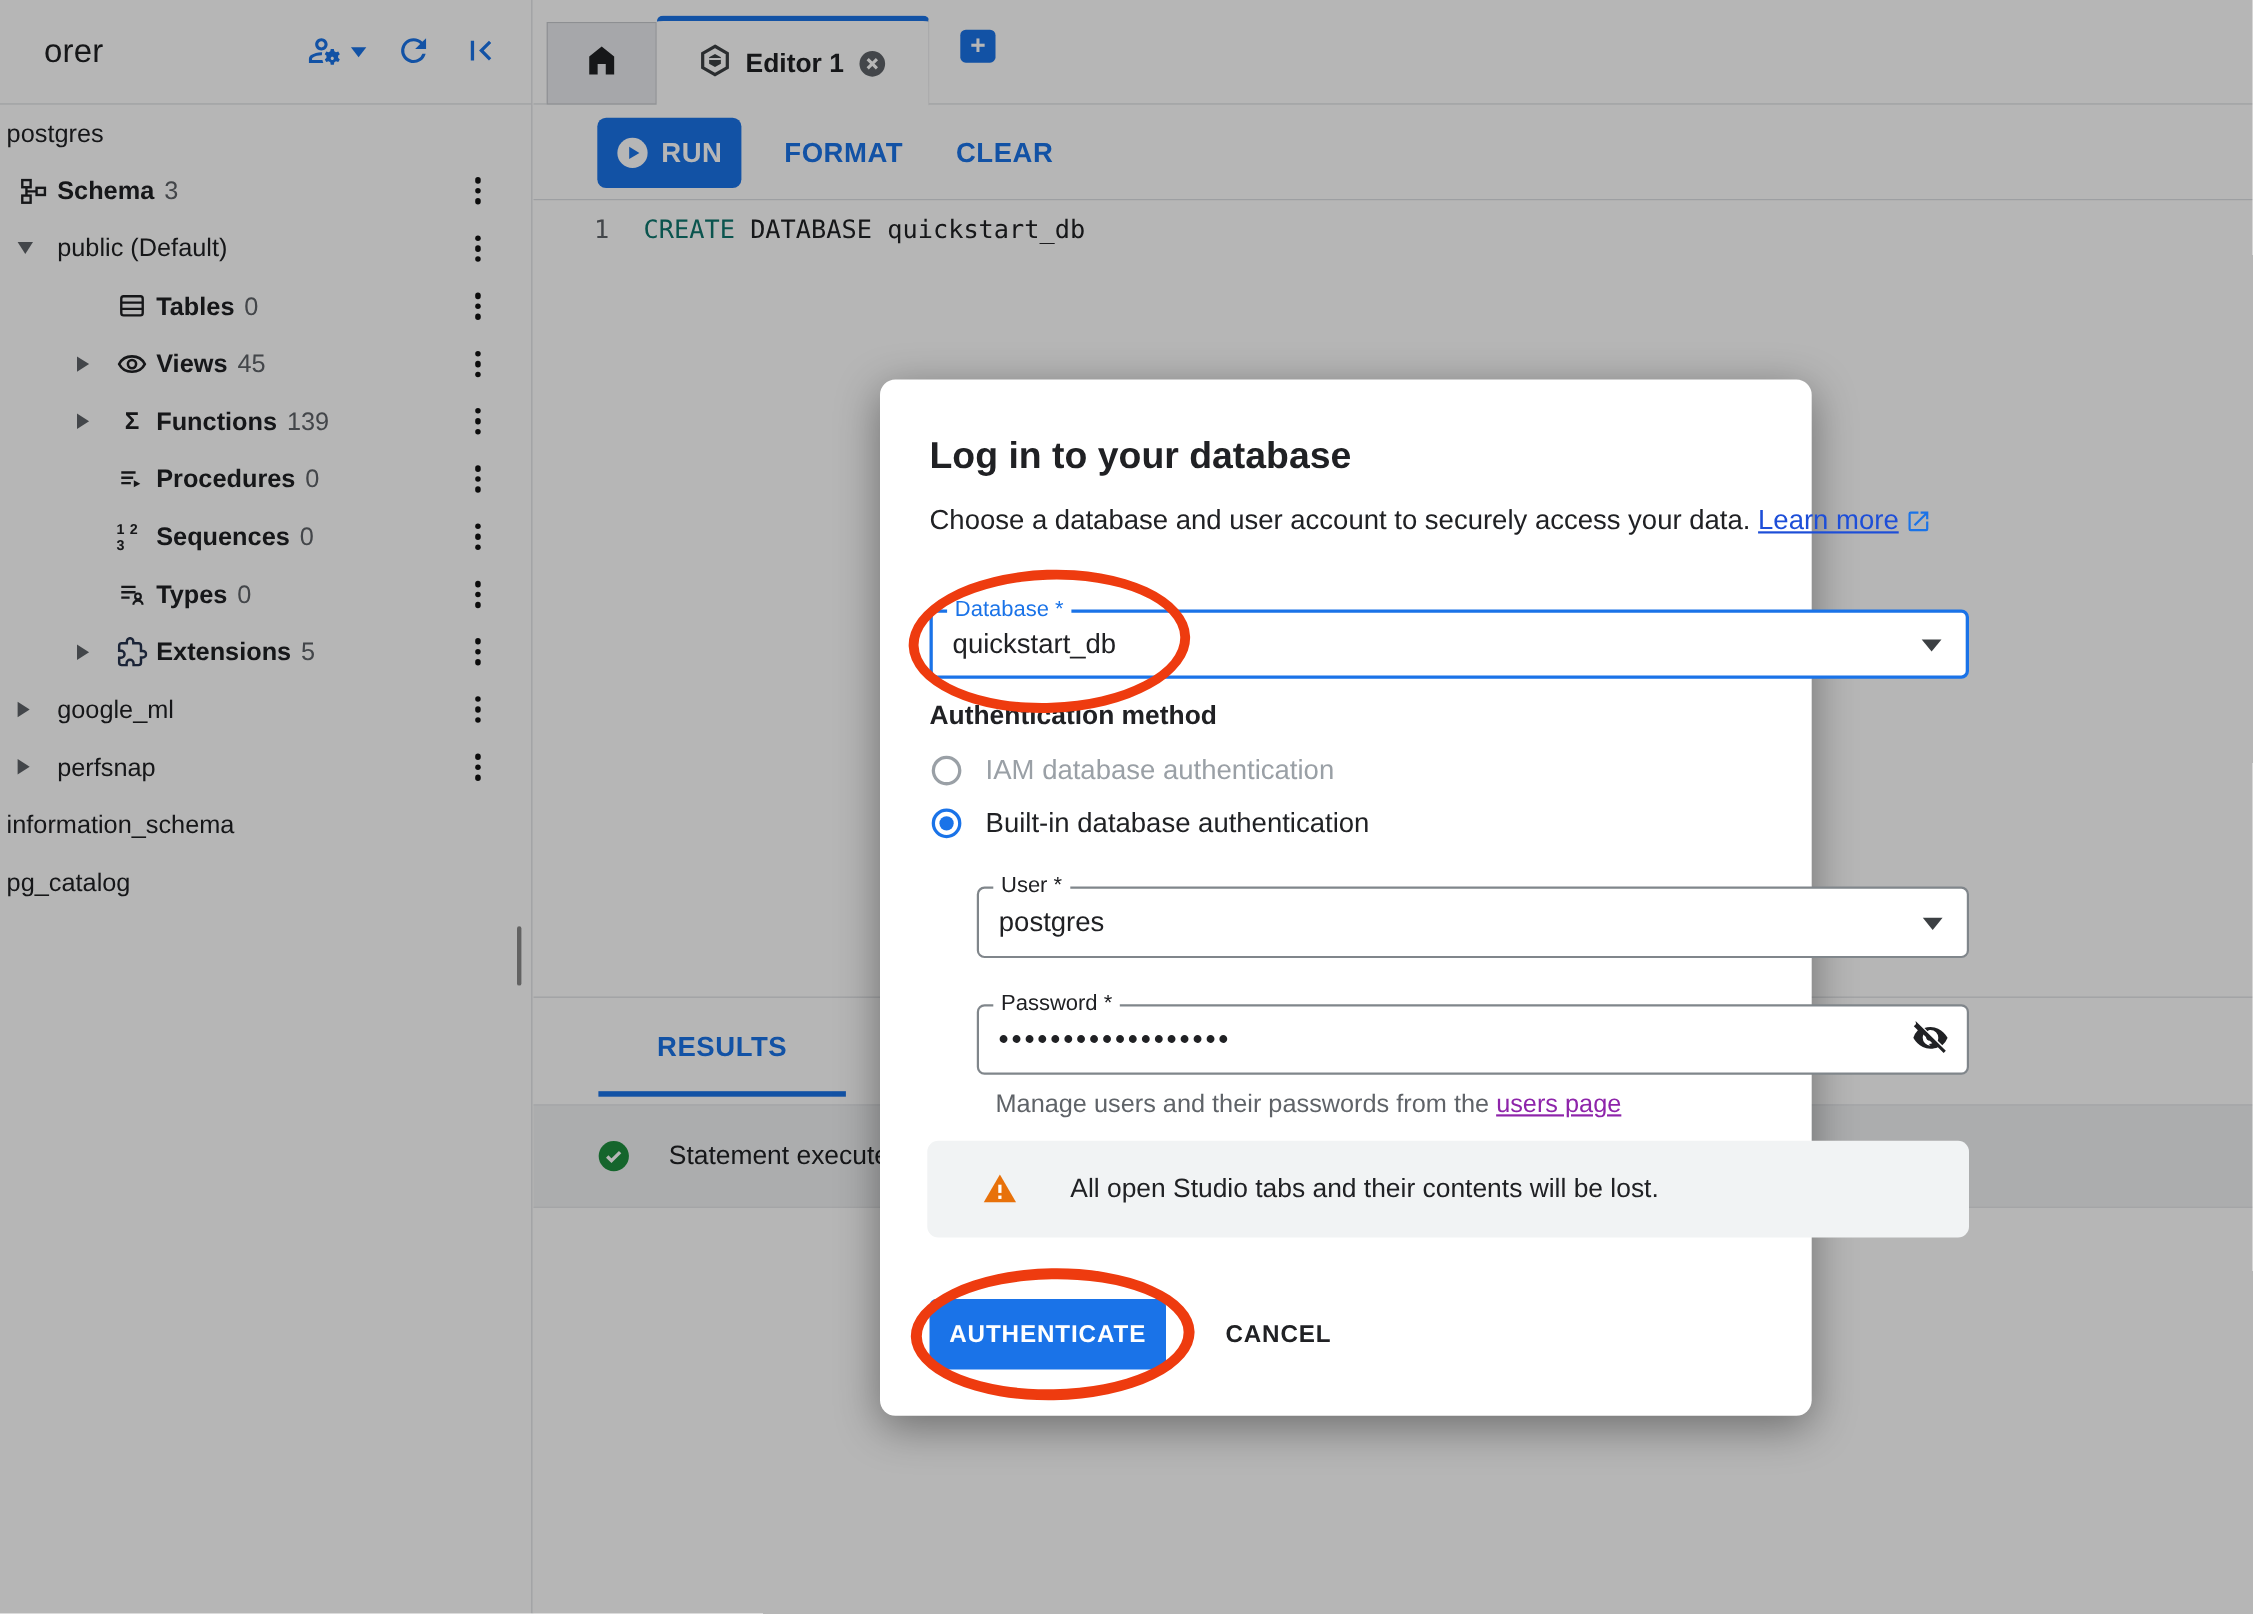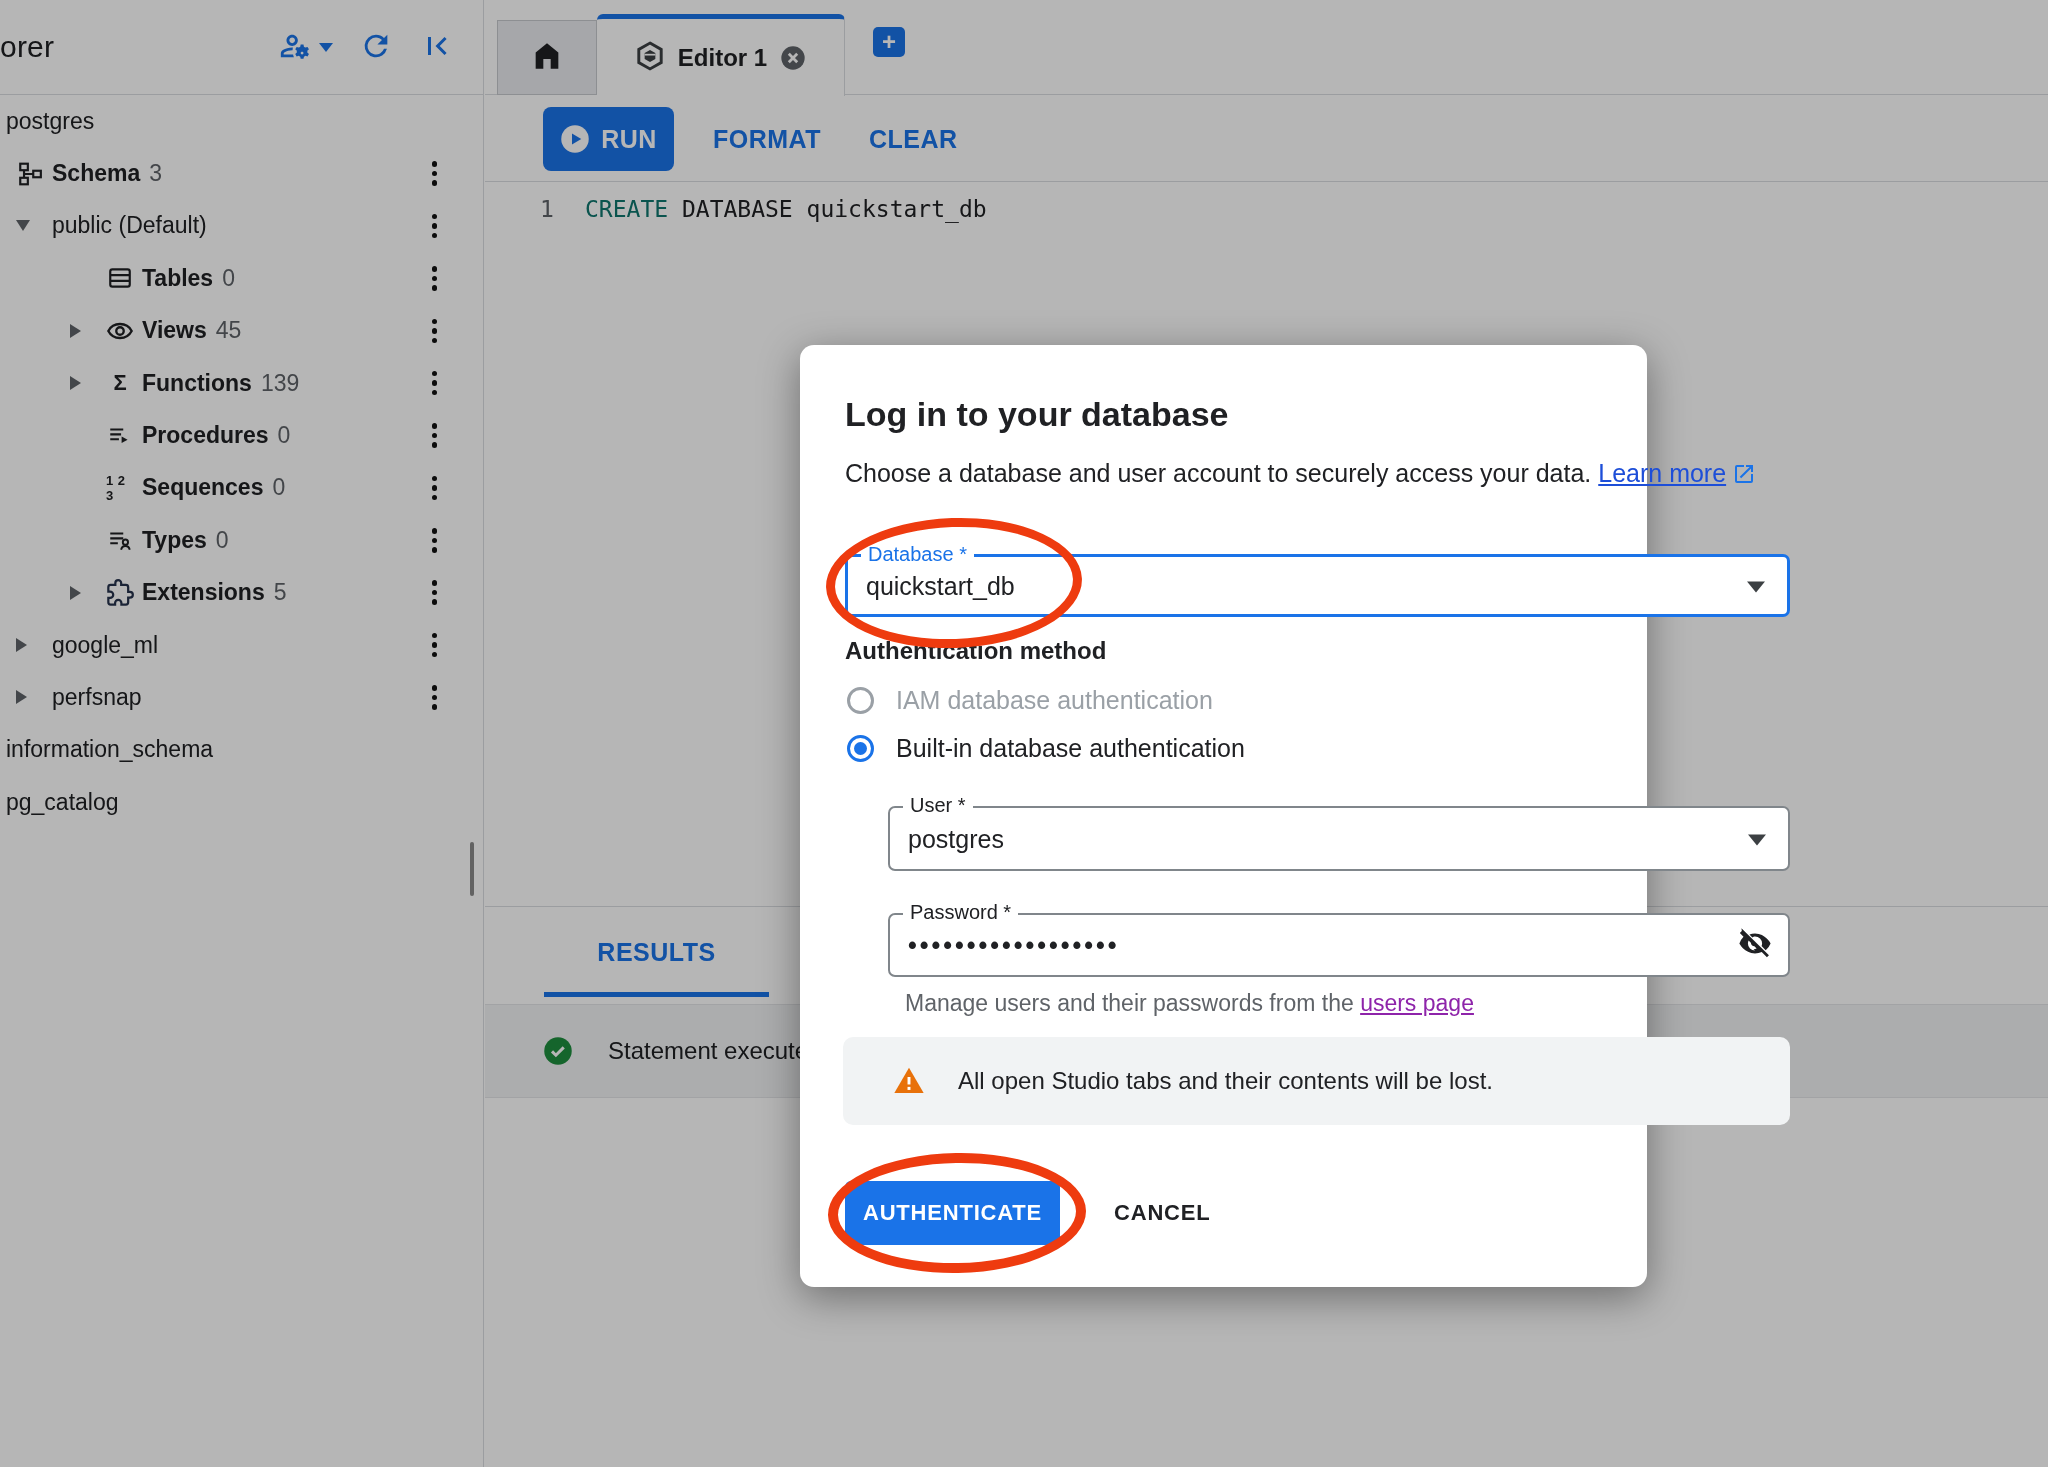--- a/index.html
+++ b/index.html
@@ -2,21 +2,21 @@
 <html><head>
 <meta charset="utf-8">
 <style>
   html,body{margin:0;padding:0;background:#e9e9e9;}
   *{box-sizing:border-box;}
   .app{position:relative;width:2048px;height:1467px;background:#fff;overflow:hidden;
        font-family:"Liberation Sans",sans-serif;color:#202124;}
 
   
   .sidebar{position:absolute;left:0;top:0;width:484px;height:1467px;background:#fff;border-right:1px solid #dadce0;}
-  .sb-header{position:absolute;left:0;top:0;width:100%;height:95px;border-bottom:1px solid #dadce0;display:flex;align-items:center;}
+  .sb-header{position:absolute;left:0;top:0;width:100%;height:95px;border-bottom:1px solid #dadce0;display:flex;align-items:center;padding-left:40px;}
   .sb-title{font-size:30px;color:#202124;margin-left:0;letter-spacing:.2px;}
   .sb-actions{position:absolute;right:28px;top:0;height:95px;display:flex;align-items:center;gap:26px;}
   .icon-btn{display:flex;align-items:center;cursor:pointer;border:none;background:none;padding:0;}
   .tree{position:absolute;left:0;top:95px;width:100%;}
   .trow{height:52.4px;display:flex;align-items:center;font-size:23px;position:relative;}
   .trow.ind0{padding-left:6px;}
   .trow.ind1{padding-left:16px;}
   .trow.ind3{padding-left:70px;}
   .caret-slot{width:36px;display:flex;align-items:center;justify-content:flex-start;flex:0 0 36px;}
   .tri-right{width:0;height:0;border-left:11px solid #5f6368;border-top:7px solid transparent;border-bottom:7px solid transparent;}
@@ -78,21 +78,21 @@
   .radio-label{font-size:25px;}
   .radio-label.dis{color:#9aa0a6;}
   .f-user{left:88px;top:461px;width:902px;height:65px;border:2px solid #80868b;cursor:pointer;}
   .f-pwd{left:88px;top:568px;width:902px;height:64px;border:2px solid #80868b;}
   .pwd-dots{font-size:25px;font-weight:700;letter-spacing:3px;}
   .eye-btn{position:absolute;right:16px;top:50%;transform:translateY(-50%);background:none;border:none;cursor:pointer;display:flex;padding:0;}
   .m-helper{position:absolute;left:105px;top:645px;font-size:23px;color:#5f6368;}
   .m-helper a{color:#8e24aa;text-decoration:underline;cursor:pointer;}
   .m-warn{position:absolute;left:43px;top:692px;width:947px;height:88px;background:#f1f3f4;border-radius:10px;display:flex;align-items:center;}
   .warn-icon{margin-left:50px;display:flex;}
-  .warn-text{margin-left:33px;font-size:24px;color:#202124;}
+  .warn-text{margin-left:48px;font-size:24px;color:#202124;}
   .m-actions{position:absolute;left:45px;top:836px;display:flex;align-items:center;gap:48px;}
   .auth-btn{width:215px;height:64px;background:#1a73e8;color:#fff;border:none;border-radius:6px;font-size:22px;font-weight:700;letter-spacing:.8px;cursor:pointer;font-family:inherit;}
   .cancel-btn{background:none;border:none;color:#202124;font-size:22px;font-weight:700;letter-spacing:.8px;cursor:pointer;font-family:inherit;}
 
   
   .annot{position:absolute;border:9px solid #ee3b0f;border-radius:50%;z-index:30;pointer-events:none;}
   .annot-db{left:826px;top:518px;width:256px;height:130px;transform:rotate(-2deg);}
   .annot-auth{left:828px;top:1153px;width:258px;height:120px;border-width:10px;transform:rotate(-1deg);}
 </style>
 </head>

